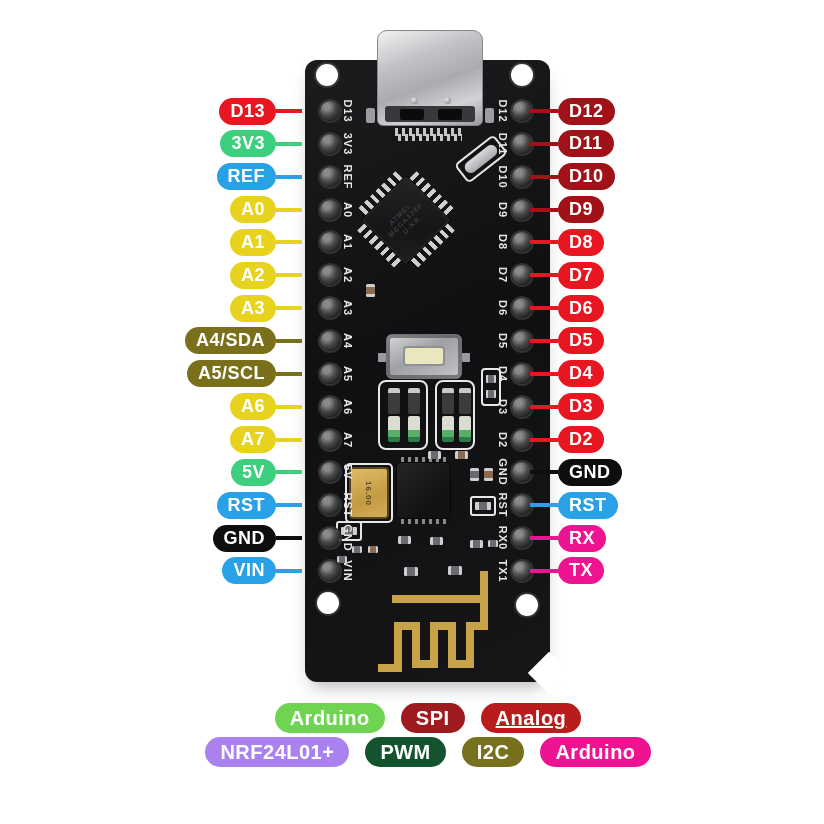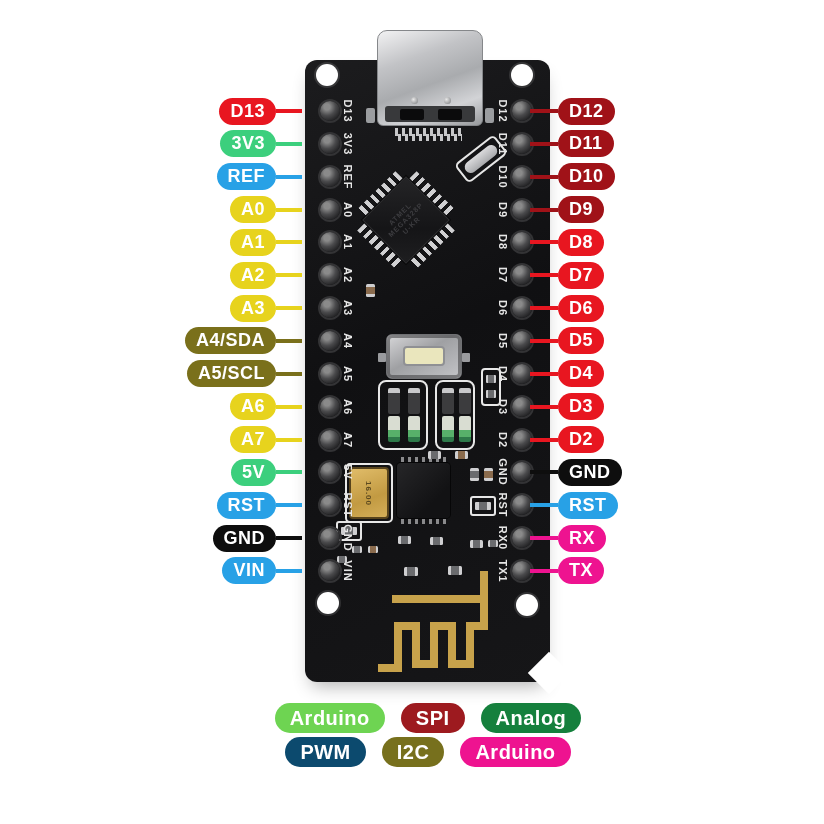--- a/index.html
+++ b/index.html
@@ -375,21 +375,22 @@
       <div class="pin-row right" style="top: 557.498px; left: 530px;">
         <div class="wire" style="background: rgb(238, 19, 144);"></div>
         <div class="pill" style="background: rgb(238, 19, 144);">TX</div>
       </div>
     </div>
 
   <div class="legend">
     <div class="lrow" id="legend-row1">
         <div class="pill" style="background: rgb(110, 212, 82);">Arduino</div>
         <div class="pill" style="background: rgb(157, 26, 31);">SPI</div>
-        <div class="pill" style="background: #15803d;">Analog</div>
+        <div class="pill" style="background: #b91c1c; text-decoration: underline;">Analog</div>
       </div>
     <div class="lrow" id="legend-row2">
-        <div class="pill" style="background: #0c4a6e;">PWM</div>
+        <div class="pill" style="background: rgb(170, 130, 240);">NRF24L01+</div>
+        <div class="pill" style="background: #14532d;">PWM</div>
         <div class="pill" style="background: rgb(119, 112, 29);">I2C</div>
         <div class="pill" style="background: rgb(238, 19, 144);">Arduino</div>
       </div>
   </div>
 </div>
 
 </body></html>

